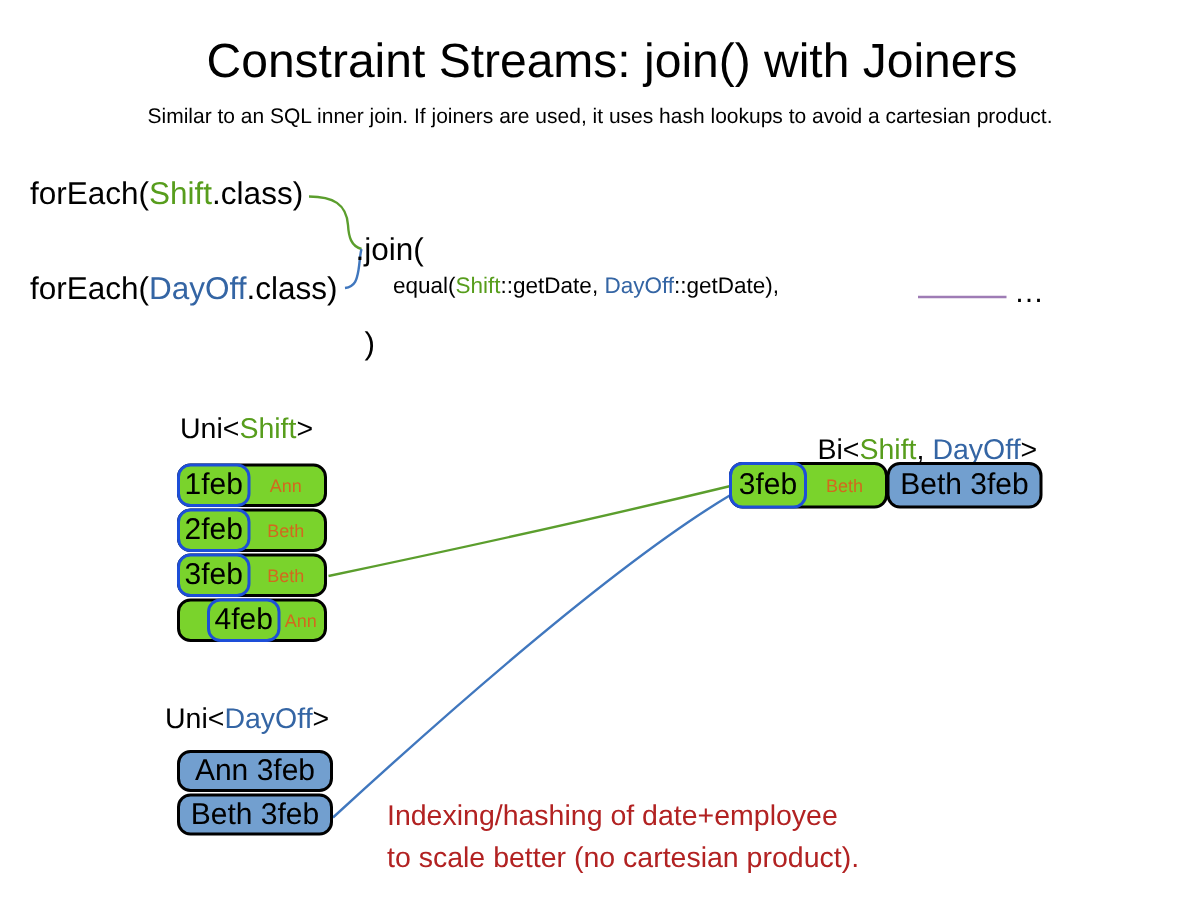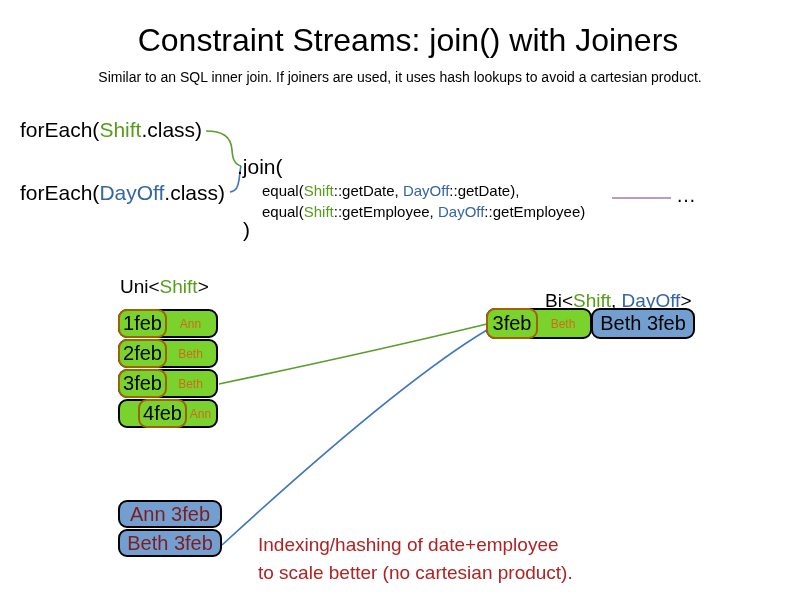--- a/index.html
+++ b/index.html
@@ -15,21 +15,21 @@
   .g{color:#579D1C;}
   .b{color:#3465A4;}
   .section-label{font-size:19px;}
   
   .shift-row{
     position:absolute;left:118px;width:100px;height:29px;box-sizing:border-box;
     background:#7AD32C;border:2px solid #000;border-radius:9px;display:flex;align-items:stretch;
   }
   .date-cell{
     box-sizing:border-box;width:49px;margin:-2px;height:29px;
-    border:2px solid #a16207;border-radius:9px;background:#7AD32C;
+    border:2px solid #1d4ed8;border-radius:9px;background:#7AD32C;
     display:flex;align-items:center;justify-content:center;font-size:20px;color:#000;
   }
   .emp-cell{
     flex:1;display:flex;align-items:center;justify-content:center;
     font-size:12px;color:#D2691E;
   }
   
   .bi-green{
     position:absolute;left:486px;top:308px;width:106px;height:31px;box-sizing:border-box;
     background:#7AD32C;border:2px solid #000;border-radius:9px;display:flex;
@@ -37,21 +37,21 @@
   .bi-green .date-cell{width:52px;height:31px;}
   .bi-blue{
     position:absolute;left:591px;top:308px;width:104px;height:31px;box-sizing:border-box;
     background:#729FCF;border:2px solid #000;border-radius:9px;
     display:flex;align-items:center;justify-content:center;font-size:20px;color:#000;
   }
   
   .dayoff-row{
     position:absolute;left:118px;width:104px;height:28px;box-sizing:border-box;
     background:#729FCF;border:2px solid #000;border-radius:9px;
-    display:flex;align-items:center;justify-content:center;font-size:20px;color:#7f1d1d;
+    display:flex;align-items:center;justify-content:center;font-size:20px;color:#000000;
   }
   .annotation{left:258px;top:531px;font-size:19px;line-height:28px;color:#B22222;}
   svg.connectors{position:absolute;left:0;top:0;pointer-events:none;}
 </style>
 </head>
 <body>
 
 <div class="slide">
 
   <div class="abs title">Constraint Streams: join() with Joiners</div>
@@ -66,21 +66,20 @@
   </svg>
 
   <div class="abs code-lg" style="left:20px;top:118px;"><span>forEach(</span><span class="g">Shift</span><span>.class)</span></div>
 
   <div class="abs code-lg" style="left:20px;top:181px;"><span>forEach(</span><span class="b">DayOff</span><span>.class)</span></div>
 
   <div class="abs code-lg" style="left:237px;top:155px;">.join(</div>
 
   <div class="abs code-sm" style="left:262px;top:182px;"><span>equal(</span><span class="g">Shift</span><span>::getDate, </span><span class="b">DayOff</span><span>::getDate),</span></div>
 
-  <div class="abs code-sm" style="left:262px;top:203px;"><span>equal(</span><span class="g">Shift</span><span>::getEmployee, </span><span class="b">DayOff</span><span>::getEmployee)</span></div>
 
   <div class="abs code-lg" style="left:243px;top:218px;">)</div>
 
   <div class="abs" style="left:676px;top:184px;font-size:20px;">…</div>
 
   <div class="abs section-label" style="left:120px;top:276px;"><span>Uni&lt;</span><span class="g">Shift</span><span>&gt;</span></div>
 
   <div class="shift-row" style="top:309px;">
     <div class="date-cell">1feb</div>
     <div class="emp-cell">Ann</div>
@@ -99,20 +98,21 @@
   </div>
 
   <div class="abs section-label" style="left:509px;top:290px;margin-left:36px;"><span>Bi&lt;</span><span class="g">Shift</span><span>, </span><span class="b">DayOff</span><span>&gt;</span></div>
 
   <div class="bi-green">
     <div class="date-cell">3feb</div>
     <div class="emp-cell">Beth</div>
   </div>
   <div class="bi-blue">Beth 3feb</div>
 
+  <div class="abs section-label" style="left:110px;top:469px;"><span>Uni&lt;</span><span class="b">DayOff</span><span>&gt;</span></div>
 
   <div class="dayoff-row" style="top:500px;">Ann 3feb</div>
   <div class="dayoff-row" style="top:529px;">Beth 3feb</div>
 
   <div class="abs annotation">
     <div>Indexing/hashing of date+employee</div>
     <div>to scale better (no cartesian product).</div>
   </div>
 
 </div>

